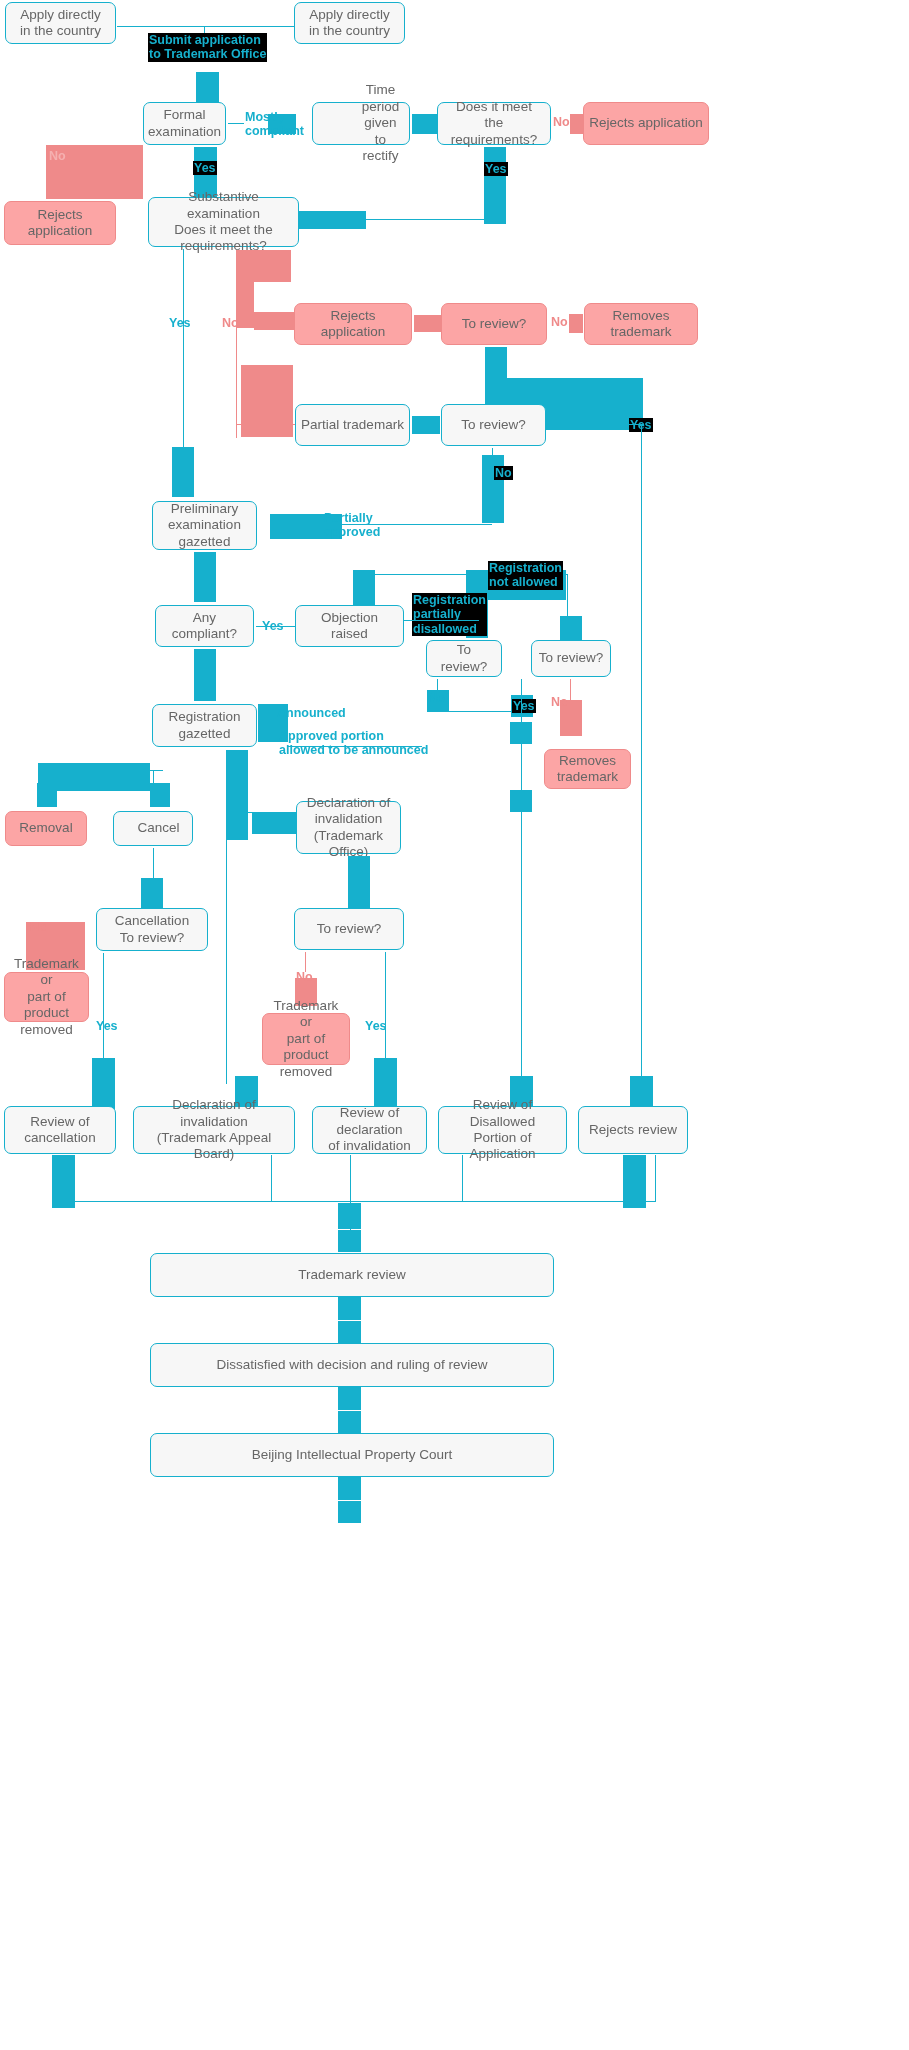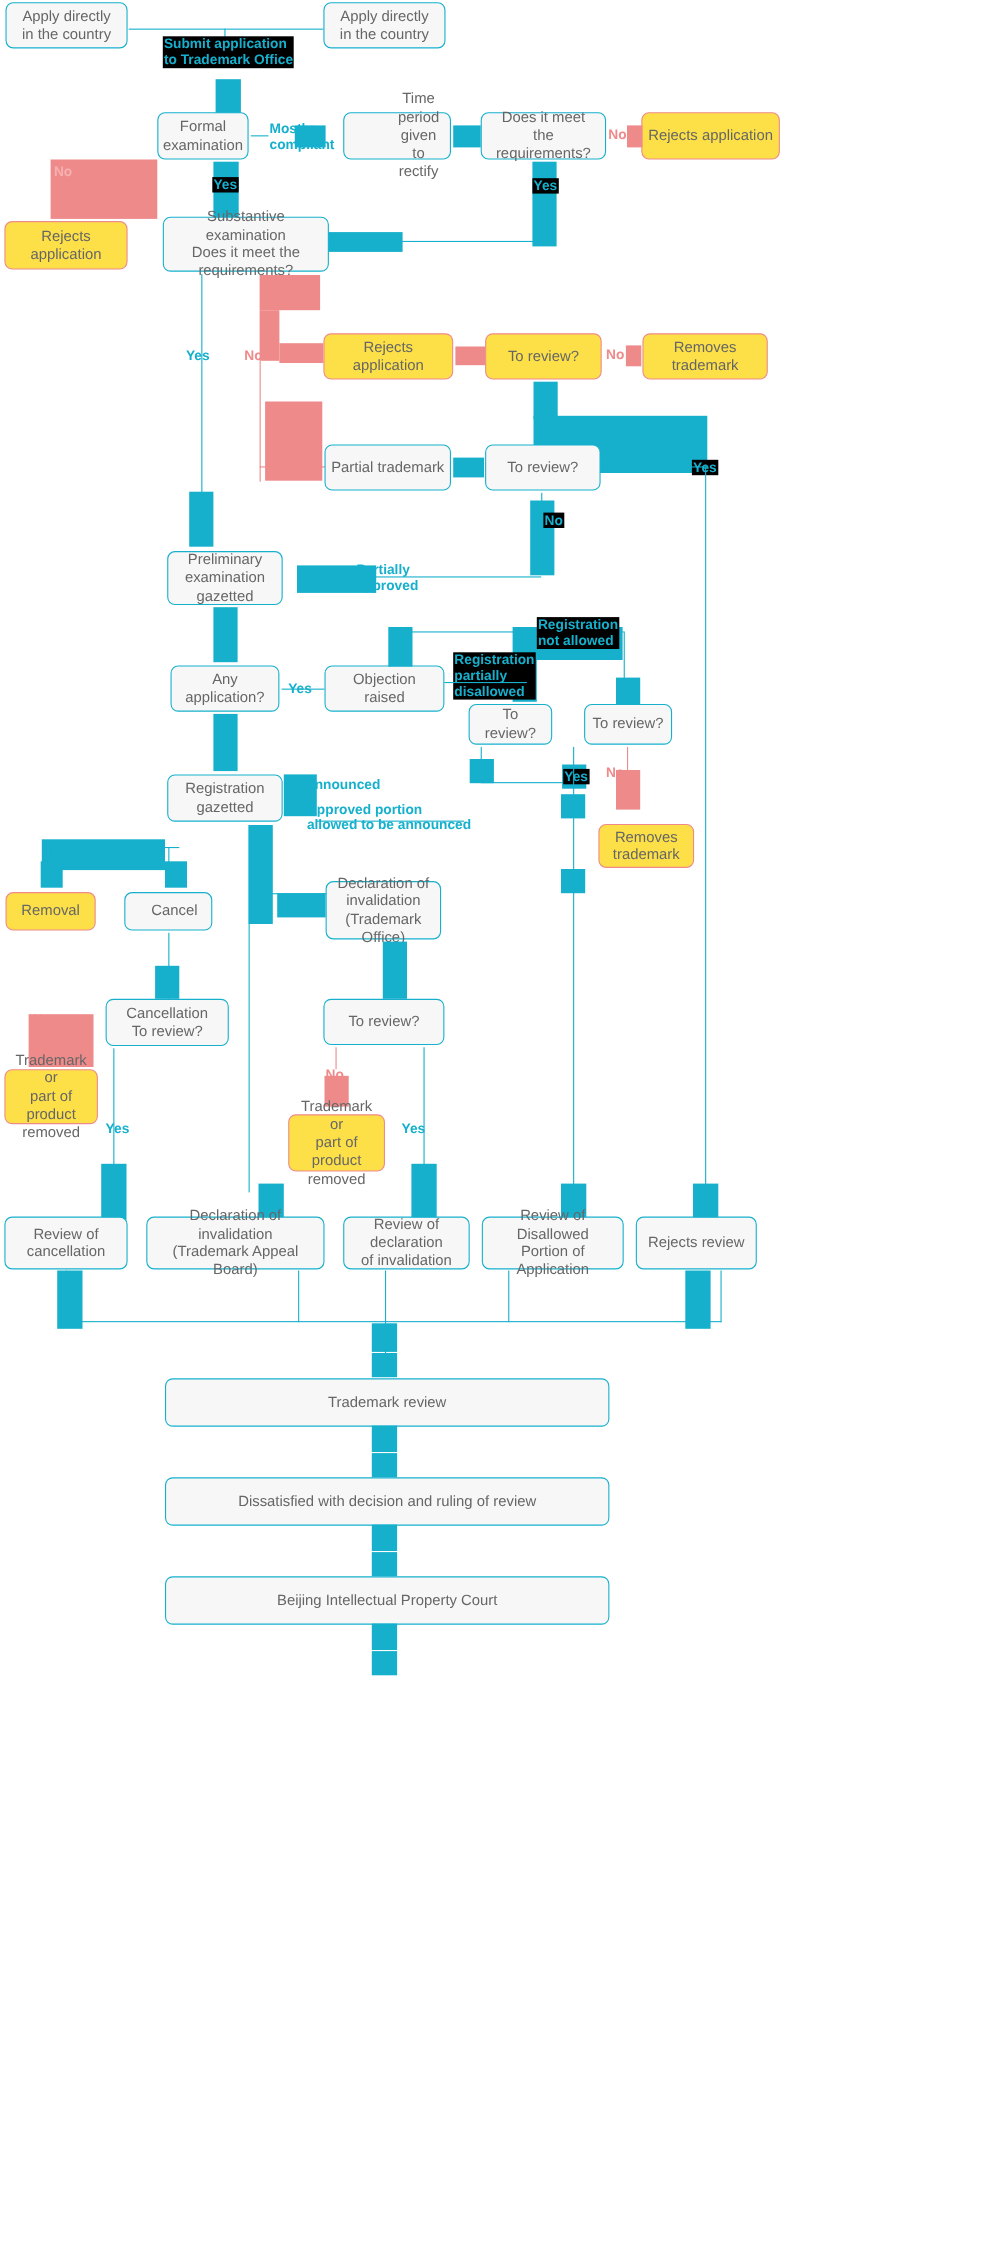--- a/index.html
+++ b/index.html
@@ -3,21 +3,21 @@
 <meta charset="utf-8">
 <style>
   html,body{margin:0;padding:0;background:#ffffff;}
   body{font-family:"Liberation Sans","DejaVu Sans",sans-serif;}
   #canvas{position:relative;width:909px;height:2050px;background:#fff;overflow:hidden;}
 
   .node{position:absolute;box-sizing:border-box;display:flex;align-items:center;
         justify-content:center;text-align:center;border-radius:7px;
         font-size:13.5px;line-height:1.22;color:#666666;white-space:pre-line;padding:3px 5px;}
   .node.blue{background:#f7f7f7;border:1.2px solid #16b0cd;}
-  .node.pink{background:#fde047;border:1.2px solid #ef8a8a;}
+  .node.pink{background:#fca5a5;border:1.2px solid #ef8a8a;}
 
   .ln{position:absolute;background:#16b0cd;}
   .ln.red{background:#ef8a8a;}
   .hl{height:1.4px;}
   .vl{width:1.4px;}
 
   
   .blk{position:absolute;background:#16b0cd;}
   .blk.red{background:#ef8a8a;}
 
@@ -117,21 +117,21 @@
 examination
 gazetted</div>
 
   <div class="blk" style="left:270px;top:514px;width:72px;height:25px;"></div>
   <div class="ln hl" style="left:325px;top:524px;width:167px;"></div>
   <div class="lbl" style="left:324px;top:511px;">Partially
 approved</div>
 
   <div class="blk" style="left:194px;top:552px;width:22px;height:50px;"></div>
 
-  <div class="node blue" style="left:155px;top:605px;width:99px;height:42px;">Any application?</div>
+  <div class="node blue" style="left:155px;top:605px;width:99px;height:42px;">Any compliant?</div>
   <div class="node blue" style="left:295px;top:605px;width:109px;height:42px;">Objection raised</div>
 
   <div class="ln hl" style="left:256px;top:626px;width:39px;"></div>
   <div class="lbl" style="left:262px;top:619px;">Yes</div>
 
   <div class="blk" style="left:194px;top:649px;width:22px;height:52px;"></div>
 
   <div class="ln vl" style="left:354px;top:574px;height:32px;"></div>
   <div class="ln hl" style="left:354px;top:574px;width:213px;"></div>
   <div class="blk" style="left:353px;top:570px;width:22px;height:36px;"></div>

